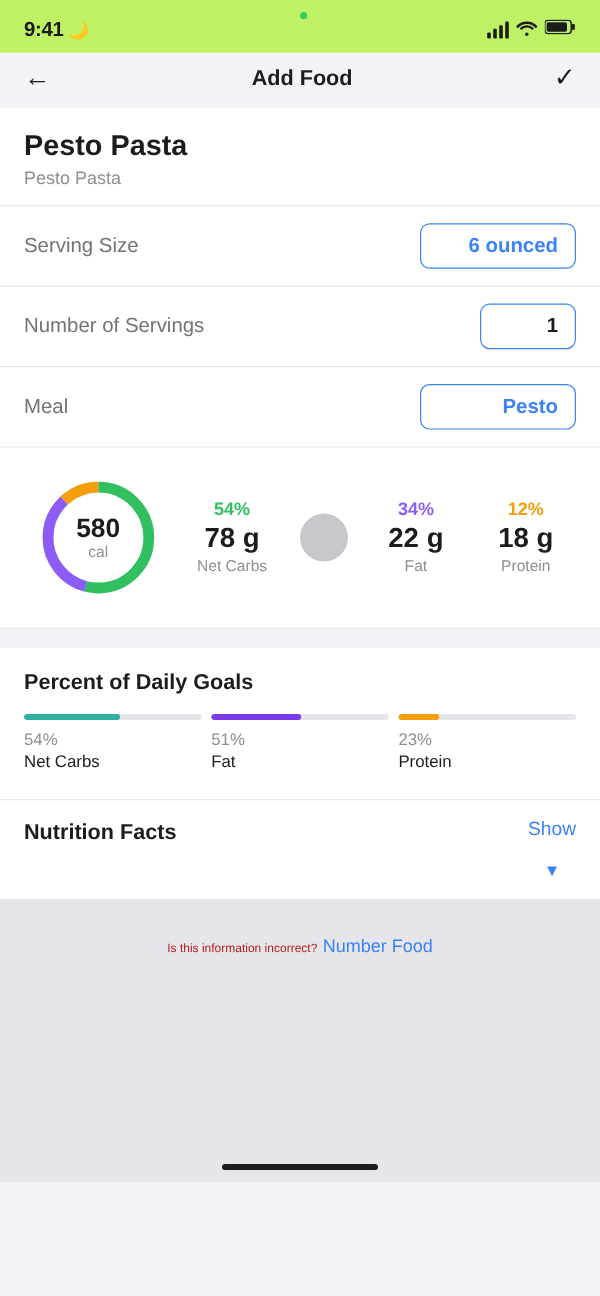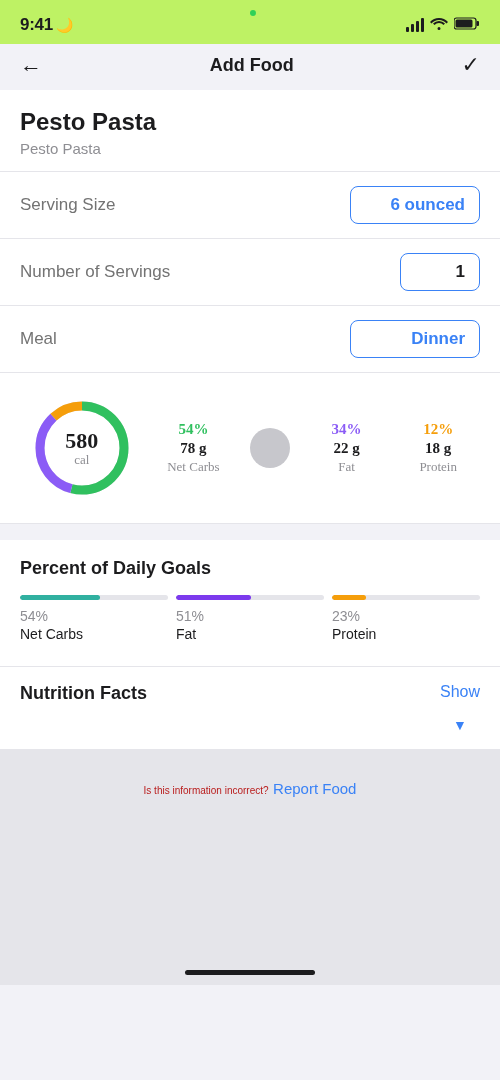--- a/index.html
+++ b/index.html
@@ -117,21 +117,20 @@
     }
     .form-value-box.meal {
       color: #3a82f6;
     }
 
     
     .nutrition-summary {
       background: #ffffff;
       padding: 20px 16px;
       border-bottom: 1px solid #e5e5ea;
-      font-family: Liberation Serif, serif;
     }
     .nutrition-row {
       display: flex;
       align-items: center;
       justify-content: space-around;
     }
 
     
     .donut-container {
       position: relative;
@@ -179,21 +178,21 @@
     .macro-pct {
       font-size: 15px;
       font-weight: 600;
       margin-bottom: 2px;
     }
     .macro-pct.green { color: #30c05f; }
     .macro-pct.purple { color: #8b5cf6; }
     .macro-pct.orange { color: #f59e0b; }
 
     .macro-grams {
-      font-size: 15px;
+      font-size: 23px;
       font-weight: 700;
       color: #1c1c1e;
       margin-bottom: 2px;
     }
     .macro-name {
       font-size: 13px;
       color: #8e8e93;
     }
 
     
@@ -376,21 +375,21 @@
     <div class="form-value-box">6 ounced</div>
   </div>
 
   <div class="form-row">
     <span class="form-label">Number of Servings</span>
     <div class="form-value-box number">1</div>
   </div>
 
   <div class="form-row">
     <span class="form-label">Meal</span>
-    <div class="form-value-box meal">Dinner</div>
+    <div class="form-value-box meal">Pesto</div>
   </div>
 </div>
 
 <div class="nutrition-summary">
   <div class="nutrition-row">
 
     <div class="donut-container">
       <svg class="donut-svg" viewBox="0 0 110 110">
 
         <circle cx="55" cy="55" r="42" fill="none" stroke="#e5e5ea" stroke-width="9"></circle>
@@ -465,18 +464,18 @@
   <span class="nutrition-facts-title">Nutrition Facts</span>
   <div class="show-link">
     <span>Show</span>
     <span class="show-chevron">▼</span>
   </div>
 </div>
 
 <div class="footer-section">
   <span class="footer-text">Is this information incorrect?</span>
   <span> </span>
-  <span class="footer-link">Report Food</span>
+  <span class="footer-link">Number Food</span>
 </div>
 
 <div class="home-indicator">
   <div class="home-bar"></div>
 </div>
 
 </body></html>

